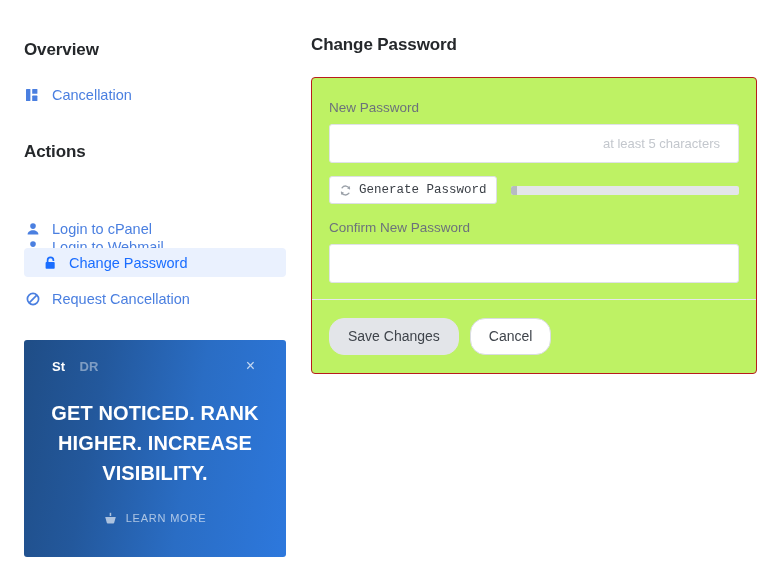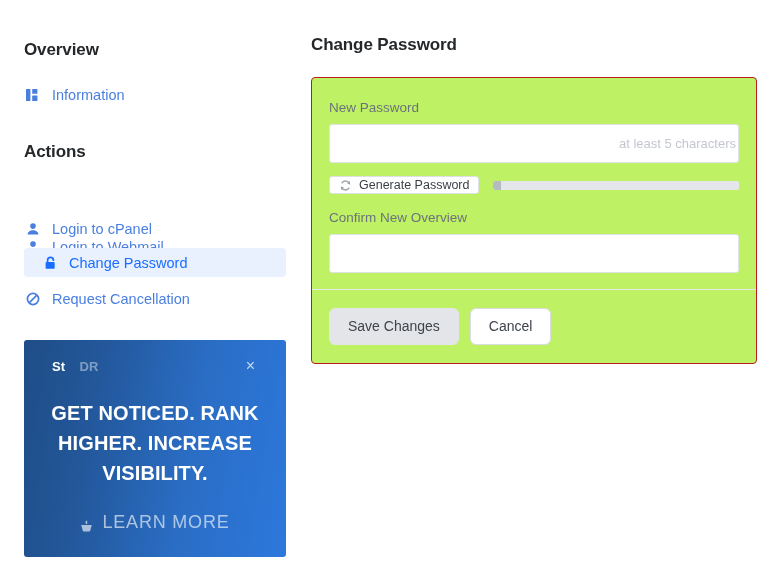--- a/index.html
+++ b/index.html
@@ -94,23 +94,23 @@
     text-align: center;
     color: #ffffff;
     font-size: 20px;
     font-weight: bold;
     line-height: 30px;
     letter-spacing: 0.1px;
   }
   .ad-cta {
     position: absolute;
     left: 0; right: 0; top: 172px;
-    display: flex; align-items: flex-end; justify-content: center;
+    display: flex; align-items: flex-start; justify-content: center;
     color: rgba(255,255,255,0.62);
-    font-size: 18px;
+    font-size: 11px;
     letter-spacing: 0.8px;
     cursor: pointer;
   }
   .ad-cta .cta-ico { margin-right: 9px; display: inline-flex; }
 
   
   .main { position: absolute; left: 300px; top: 0; width: 464px; height: 582px; }
 
   #main-title {
     position: absolute; left: 11px; top: 35px;
@@ -132,45 +132,45 @@
     font-size: 13.5px;
     color: #6c727b;
     margin-bottom: 9px;
   }
   .text-input {
     width: 100%;
     height: 39px;
     background: #ffffff;
     border: 1px solid #dfe2e7;
     border-radius: 3px;
-    padding: 0 2px;
+    padding: 0 18px;
     font-size: 13px;
     color: #3a3f46;
     font-family: "Liberation Sans", sans-serif;
     outline: none;
     text-align: right;
   }
   .text-input::placeholder { color: #c3c7cd; }
   #confirm-password-input { text-align: left; }
 
   .gen-row {
     display: flex;
     align-items: center;
     margin-top: 13px;
   }
   .gen-btn {
     display: inline-flex; align-items: center;
-    height: 18px;
+    height: 28px;
     background: #ffffff;
     border: 1px solid #dcdfe4;
     border-radius: 3px;
     padding: 0 9px;
     font-size: 12.5px;
     color: #3a3f46;
-    font-family: Liberation Sans, sans-serif;
+    font-family: Liberation Mono, monospace;
     cursor: pointer;
     white-space: nowrap;
   }
   .gen-btn .gen-ico { margin-right: 7px; display: inline-flex; }
 
   .strength-wrap {
     flex: 1;
     margin-left: 14px;
     height: 9px;
     background: #e4e6ea;
@@ -186,21 +186,21 @@
   .confirm-block { margin-top: 16px; }
 
   .card-footer {
     border-top: 1px solid #e6e8ec;
     padding: 18px 17px;
     display: flex;
     align-items: center;
   }
   .btn {
     height: 37px;
-    border-radius: 6px;
+    border-radius: 15px;
     font-size: 14px;
     font-family: "Liberation Sans", sans-serif;
     cursor: pointer;
     padding: 0 18px;
     line-height: 35px;
   }
   #save-changes-button {
     background: #e3e5e9;
     border: 1px solid #e3e5e9;
     color: #3f444b;
@@ -224,21 +224,21 @@
     <div class="section-heading" id="overview-heading">Overview</div>
 
     <div class="nav-item" id="nav-information">
       <span class="nav-ico">
         <svg width="14" height="14" viewBox="0 0 14 14">
           <rect x="0" y="1" width="4.4" height="12" rx="0.6" fill="#4a7fe0"></rect>
           <rect x="6.2" y="1" width="5.2" height="4.8" rx="0.6" fill="#4a7fe0"></rect>
           <rect x="6.2" y="7.6" width="5.2" height="5.4" rx="0.6" fill="#4a7fe0"></rect>
         </svg>
       </span>
-      <span class="nav-label">Information</span>
+      <span class="nav-label">Cancellation</span>
     </div>
 
     <div class="section-heading" id="actions-heading">Actions</div>
 
     <div class="nav-item" id="nav-cpanel">
       <span class="nav-ico">
         <svg width="14" height="14" viewBox="0 0 14 14">
           <circle cx="7" cy="4.1" r="2.8" fill="#4a7fe0"></circle>
           <path d="M1.6 12.6c0-2.7 2.4-4.3 5.4-4.3s5.4 1.6 5.4 4.3z" fill="#4a7fe0"></path>
         </svg>
@@ -317,21 +317,21 @@
             </span>
             <span>Generate Password</span>
           </button>
 
           <div class="strength-wrap">
             <div class="strength-fill" id="strength-fill" style="width: 3%;"></div>
           </div>
         </div>
 
         <div class="confirm-block">
-          <div class="field-label">Confirm New Overview</div>
+          <div class="field-label">Confirm New Password</div>
           <input class="text-input" id="confirm-password-input" type="text" placeholder="" style="">
         </div>
       </div>
 
       <div class="card-footer">
         <button class="btn" id="save-changes-button">Save Changes</button>
         <button class="btn" id="cancel-button">Cancel</button>
       </div>
     </div>
   </div>

